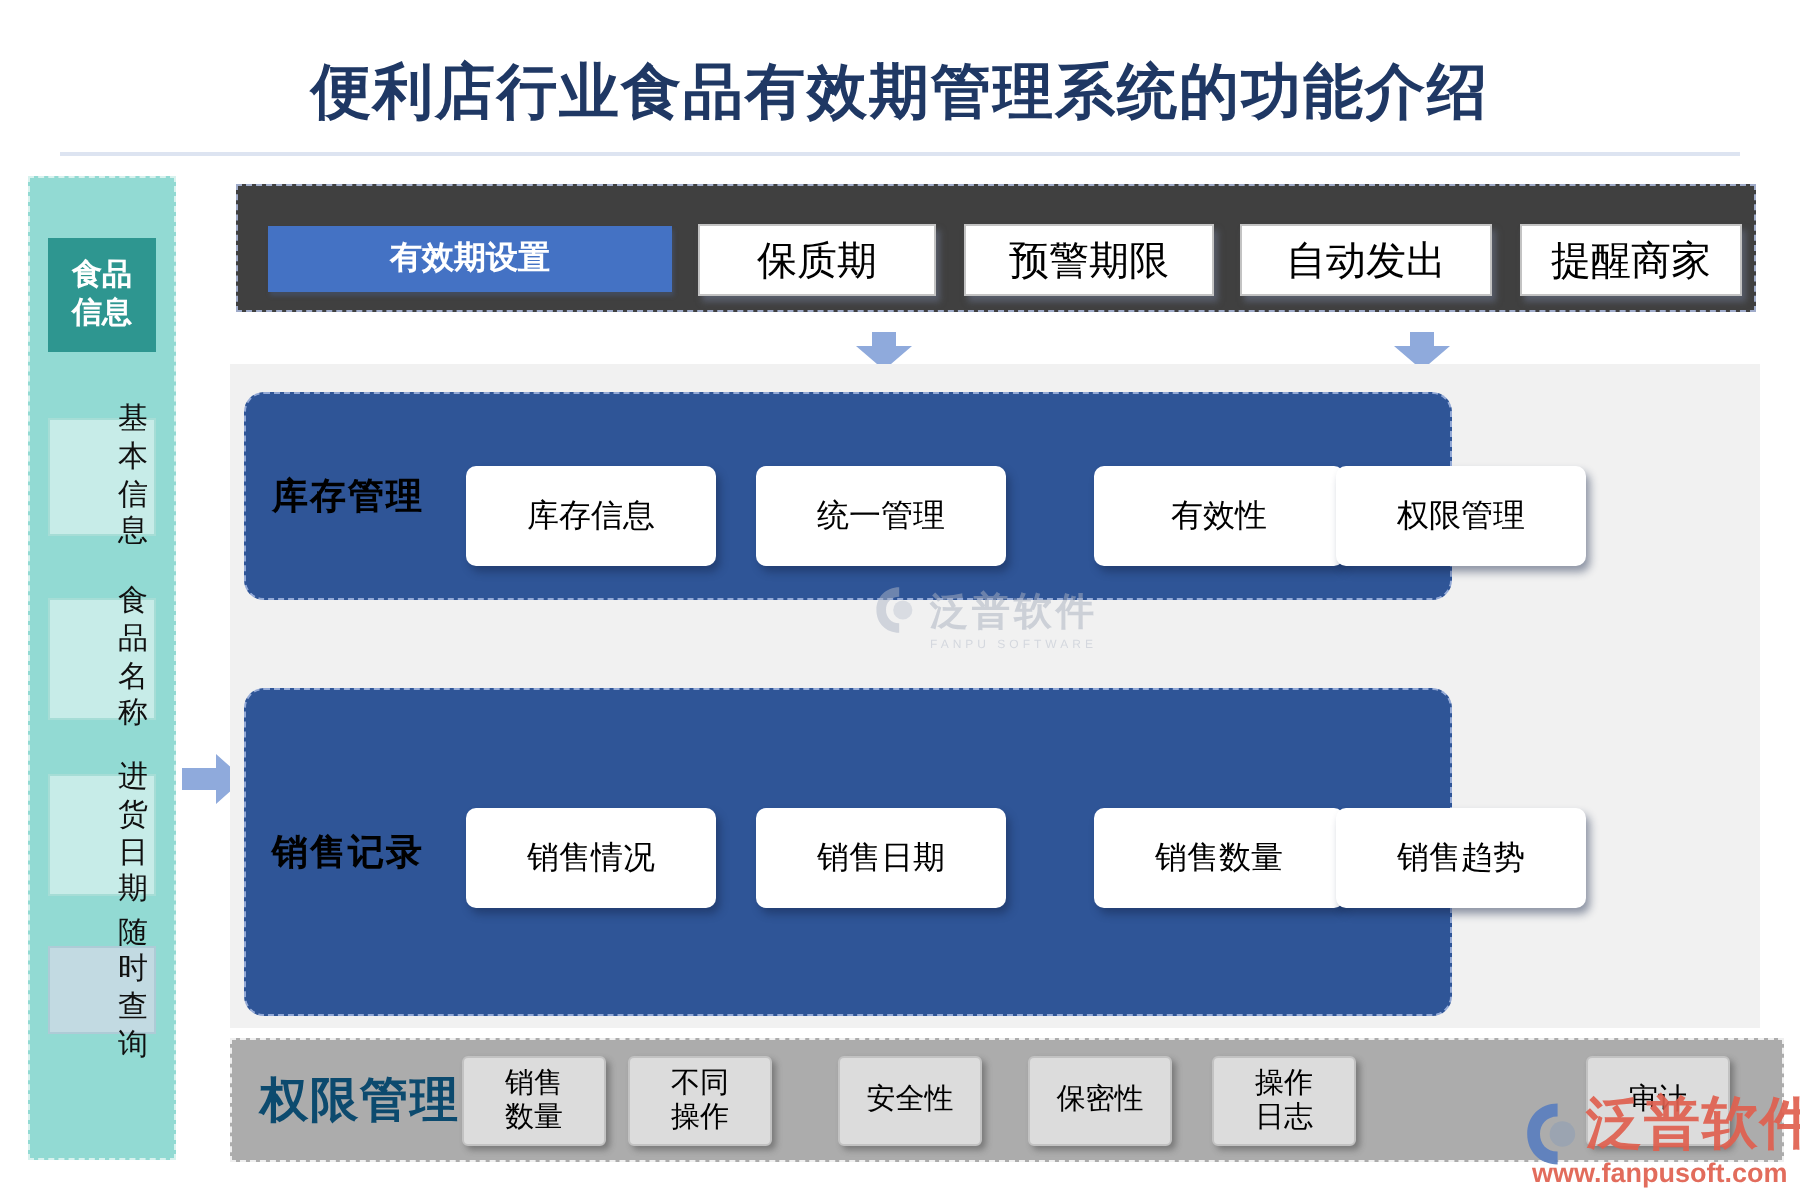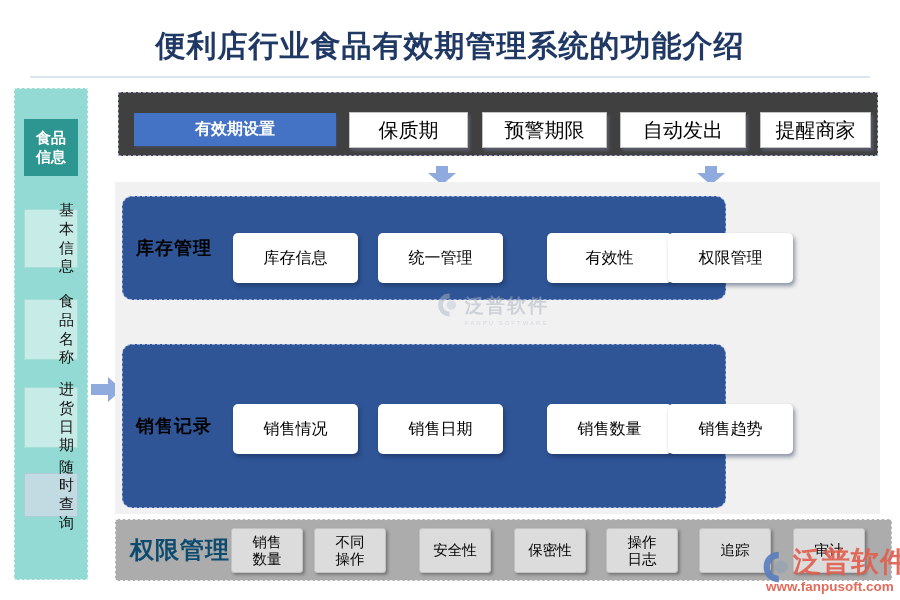--- a/index.html
+++ b/index.html
@@ -176,21 +176,20 @@
   </span>
 </div>
 
 <div class="abs bottom-band">
   <div class="bottom-label">权限管理</div>
   <div class="btn btn-gray narrow bbtn-0">销售数量</div>
   <div class="btn btn-gray narrow bbtn-1">不同操作</div>
   <div class="btn btn-gray bbtn-2">安全性</div>
   <div class="btn btn-gray bbtn-3">保密性</div>
   <div class="btn btn-gray narrow bbtn-4">操作日志</div>
-  <div class="btn btn-gray bbtn-5">追踪</div>
   <div class="btn btn-gray bbtn-6">审计</div>
 </div>
 
 <div class="abs wm-corner">
   <span class="wm-logo">
     <svg width="32" height="32" viewBox="0 0 40 40">
       <path d="M21 1 C10 1 2 9 2 20 C2 31 10 39 21 39 L21 31 C14 31 10 26 10 20 C10 14 14 9 21 9 Z" fill="#5B7FBF"></path>
       <circle cx="24" cy="20" r="8" fill="#9aa4b2"></circle>
     </svg>
   </span>

